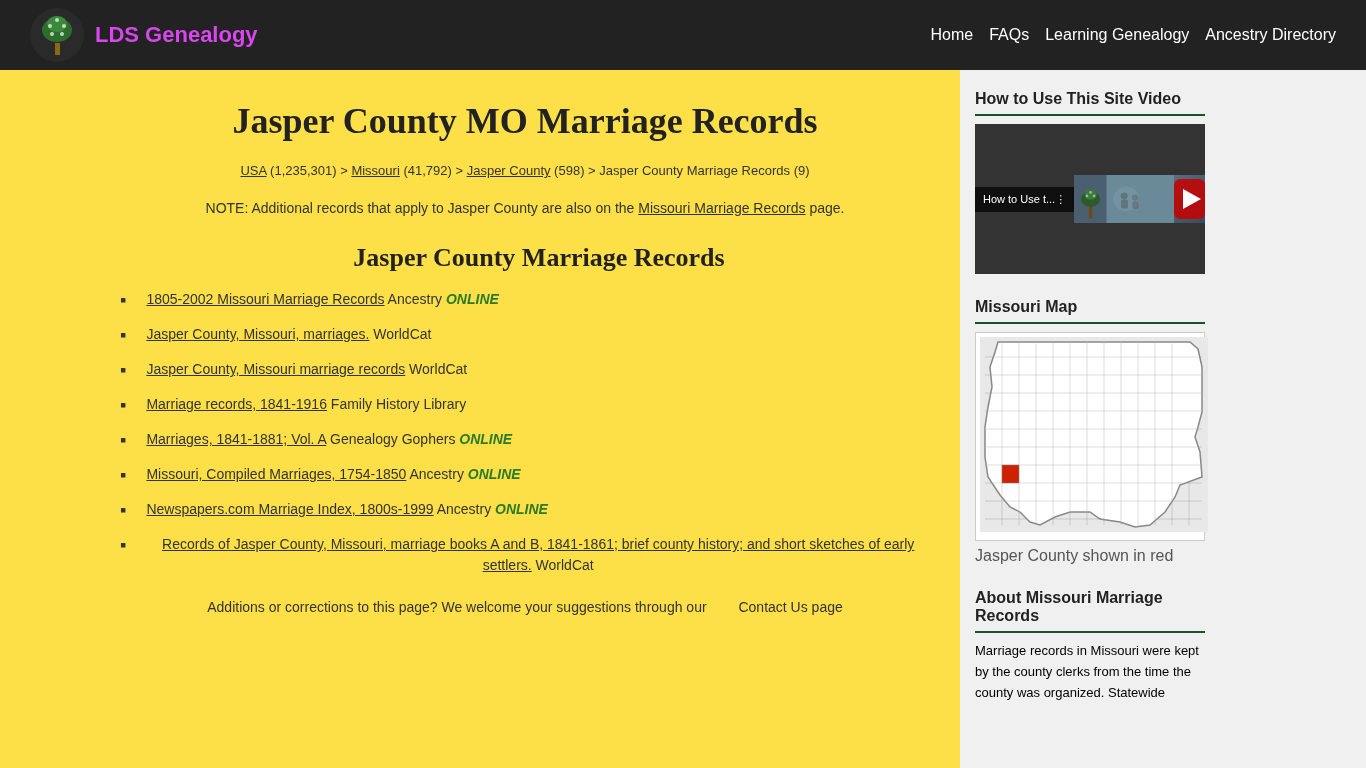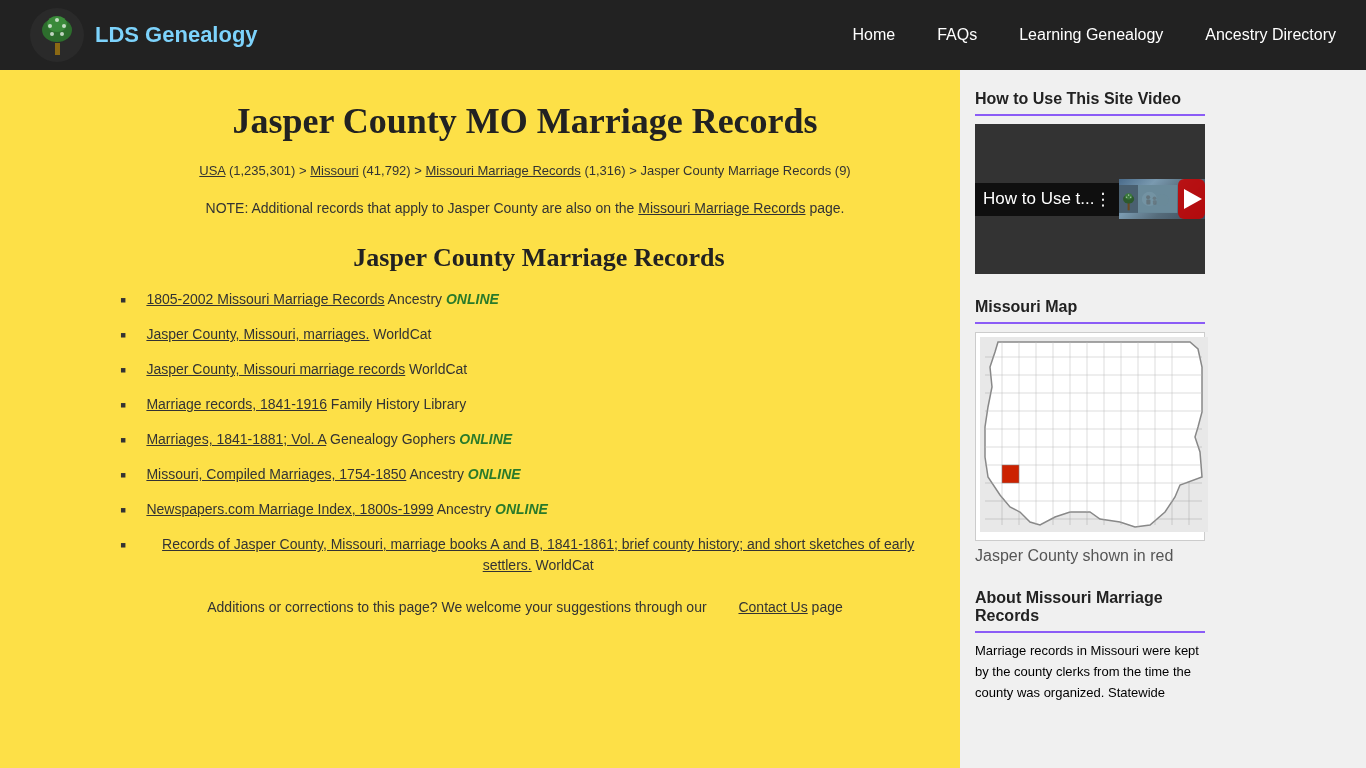--- a/index.html
+++ b/index.html
@@ -17,28 +17,28 @@
     #logo-area {
       display: flex;
       align-items: center;
       gap: 10px;
     }
     #logo-icon {
       width: 55px;
       height: 55px;
     }
     #logo-text {
-      color: #7dd3fc;
+      color: #d946ef;
       font-size: 22px;
       font-weight: bold;
       font-family: Arial, sans-serif;
     }
     #nav {
       display: flex;
-      gap: 42px;
+      gap: 16px;
     }
     .nav-link {
       color: white;
       text-decoration: none;
       font-family: Arial, sans-serif;
       font-size: 16px;
       cursor: pointer;
     }
 
     
@@ -133,54 +133,53 @@
       font-size: 14px;
     }
     .additions-text {
       font-family: Arial, sans-serif;
       font-size: 14px;
       margin-top: 20px;
       line-height: 1.6;
     }
     .additions-text a {
       color: #333;
-      text-decoration: underline;
       margin-left: 28px;
     }
 
     
     .sidebar-section {
       margin-bottom: 24px;
     }
     .sidebar-section-title {
       font-size: 16px;
       font-weight: bold;
       font-family: Arial, sans-serif;
       color: #222;
       margin-bottom: 8px;
       padding-bottom: 6px;
-      border-bottom: 2px solid #8b5cf6;
+      border-bottom: 2px solid #14532d;
     }
     
     .video-thumb {
       width: 100%;
       height: 150px;
       background: #333;
       position: relative;
       cursor: pointer;
       overflow: hidden;
       display: flex;
       align-items: center;
       justify-content: center;
     }
     .video-top-bar {
       background: rgba(0,0,0,0.7);
       color: white;
       font-family: Arial, sans-serif;
-      font-size: 17px;
+      font-size: 11px;
       padding: 6px 8px;
       display: flex;
       align-items: center;
       justify-content: space-between;
     }
     .video-bg {
       flex: 1;
       background: linear-gradient(135deg, #4a6b8a 0%, #7a9ab0 30%, #556b7a 60%, #3a4a5a 100%);
       position: relative;
       display: flex;
@@ -253,21 +252,21 @@
 </header>
 
 <div id="page-wrapper">
 
   <main id="content-area">
     <h1 class="page-title">Jasper County MO Marriage Records</h1>
 
     <div class="breadcrumb-line">
       <a>USA</a> (1,235,301) &gt;
       <a>Missouri</a> (41,792) &gt;
-      <a>Missouri Marriage Records</a> (1,316) &gt;
+      <a>Jasper County</a> (598) &gt;
       Jasper County Marriage Records (9)
     </div>
 
     <p class="note-text">
       NOTE: Additional records that apply to Jasper County are also on the <a>Missouri Marriage Records</a> page.
     </p>
 
     <h2 class="section-title">Jasper County Marriage Records</h2>
 
     <ul class="records-list">

